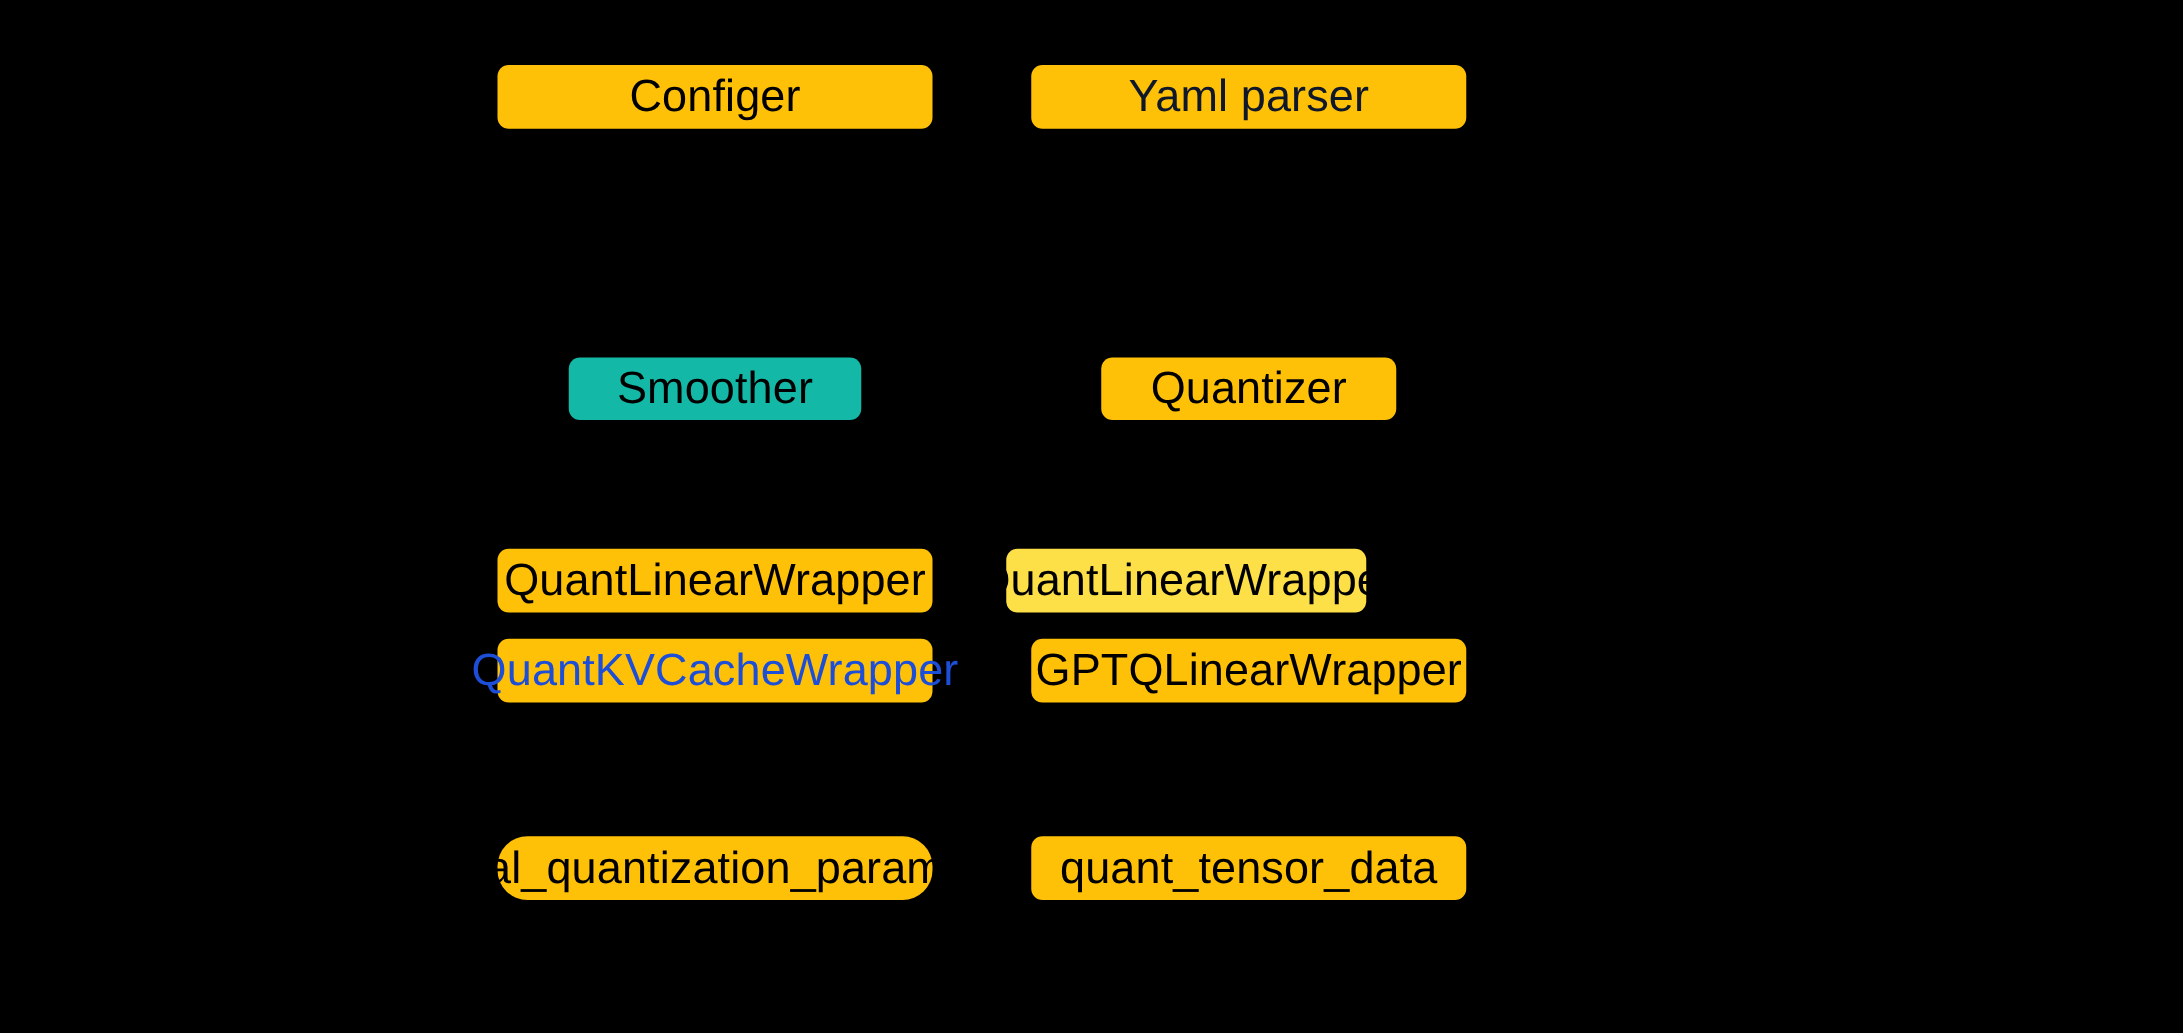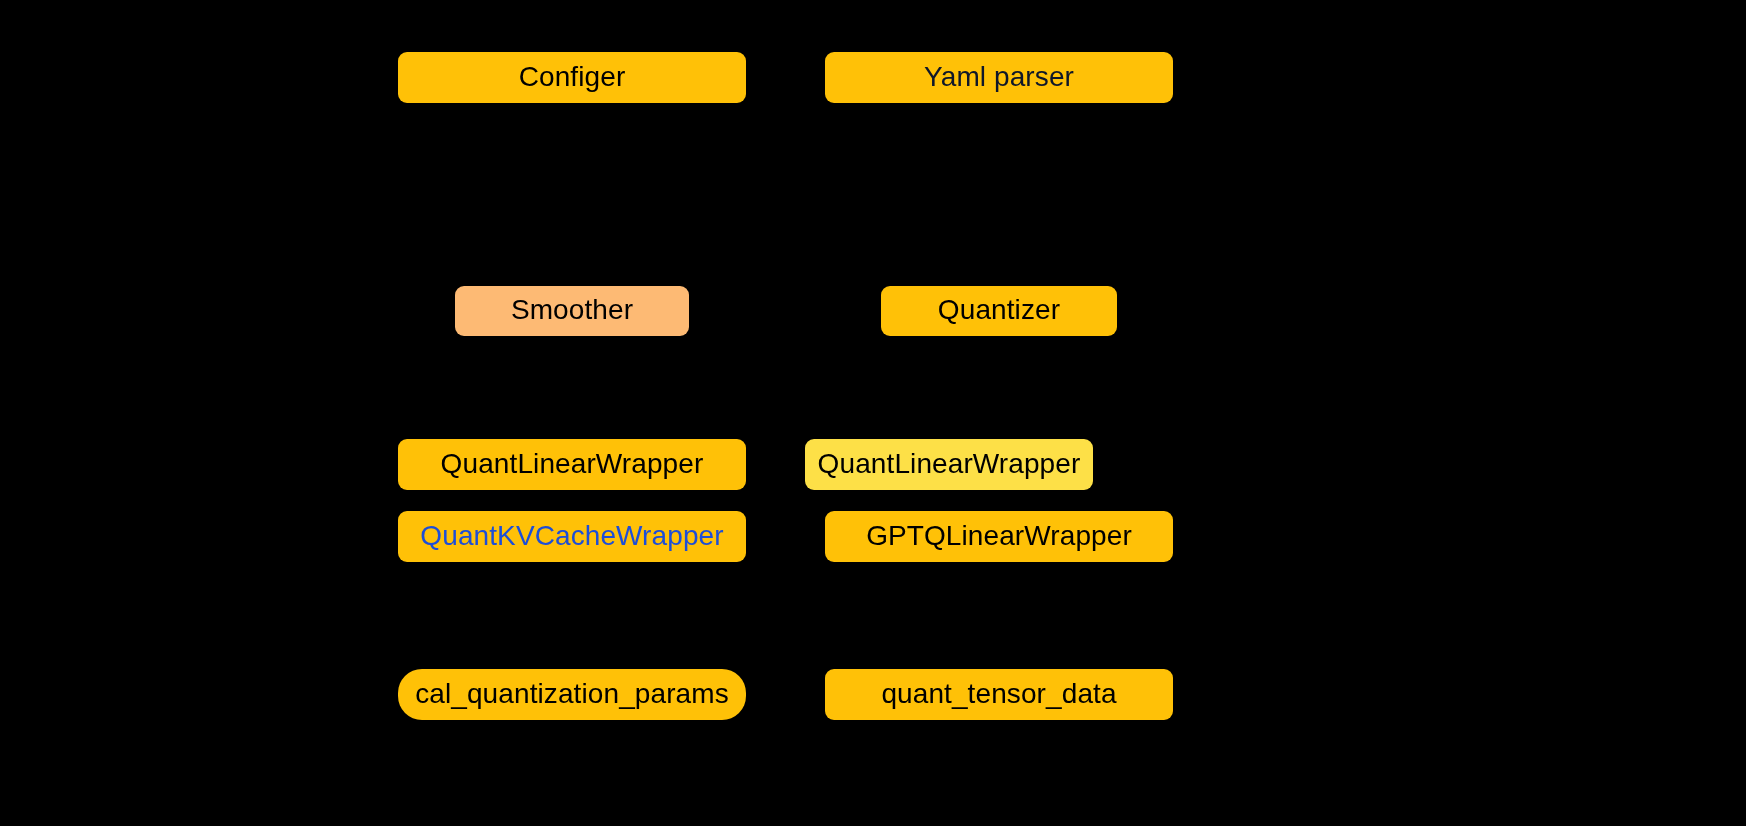--- a/index.html
+++ b/index.html
@@ -18,21 +18,21 @@
   .node {
     position: absolute;
     box-sizing: border-box;
     background: #FFC107;
     color: #000000;
     border-radius: 9px;
     display: flex;
     align-items: center;
     justify-content: center;
     font-family: "Liberation Sans", sans-serif;
-    font-size: 28px;
+    font-size: 36px;
     font-weight: 400;
     line-height: 1;
     letter-spacing: 0.1px;
     white-space: nowrap;
     user-select: none;
   }
   .node-label {
     display: block;
     padding-bottom: 2px;
   }
@@ -43,21 +43,21 @@
 <div id="canvas" style="width: 1746px; height: 826px; background: rgb(0, 0, 0);">
 
   <div class="node" style="left: 398px; top: 52px; width: 348px; height: 51px; background: rgb(255, 193, 7); color: rgb(0, 0, 0);">
     <span class="node-label">Configer</span>
   </div>
 
   <div class="node" style="left: 825px; top: 52px; width: 348px; height: 51px; background: rgb(255, 193, 7); color: #0f172a;">
     <span class="node-label">Yaml parser</span>
   </div>
 
-  <div class="node" style="left: 455px; top: 286px; width: 234px; height: 50px; background: #fdba74; color: rgb(0, 0, 0);">
+  <div class="node" style="left: 455px; top: 286px; width: 234px; height: 50px; background: #14b8a6; color: rgb(0, 0, 0);">
     <span class="node-label">Smoother</span>
   </div>
 
   <div class="node" style="left: 881px; top: 286px; width: 236px; height: 50px; background: rgb(255, 193, 7); color: rgb(0, 0, 0);">
     <span class="node-label">Quantizer</span>
   </div>
 
   <div class="node" style="left: 398px; top: 439px; width: 348px; height: 51px; background: rgb(255, 193, 7); color: rgb(0, 0, 0);">
     <span class="node-label">QuantLinearWrapper</span>
   </div>

